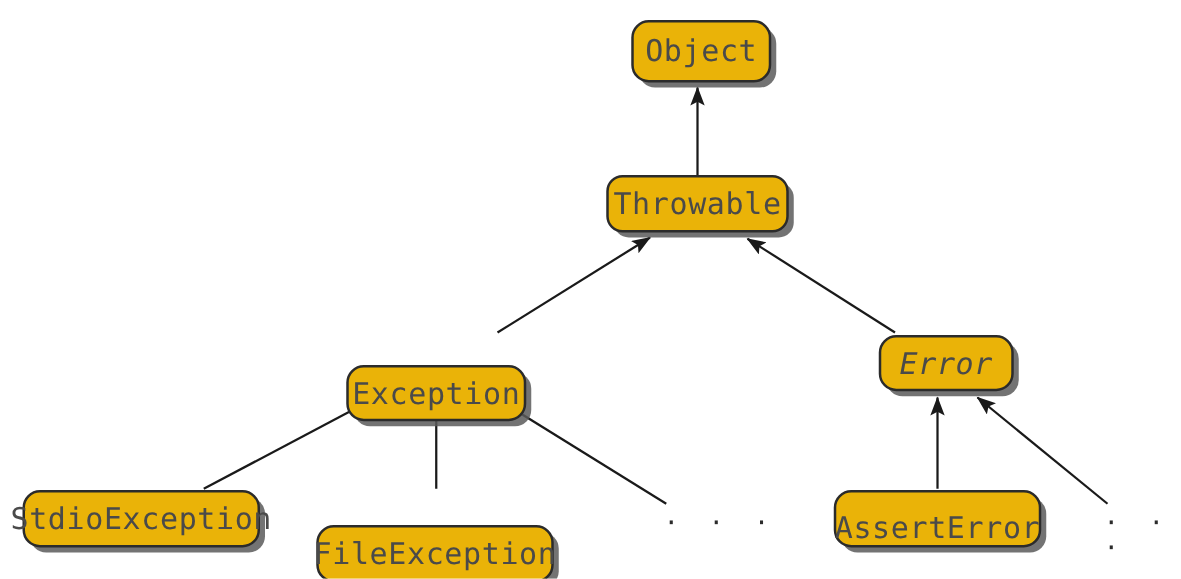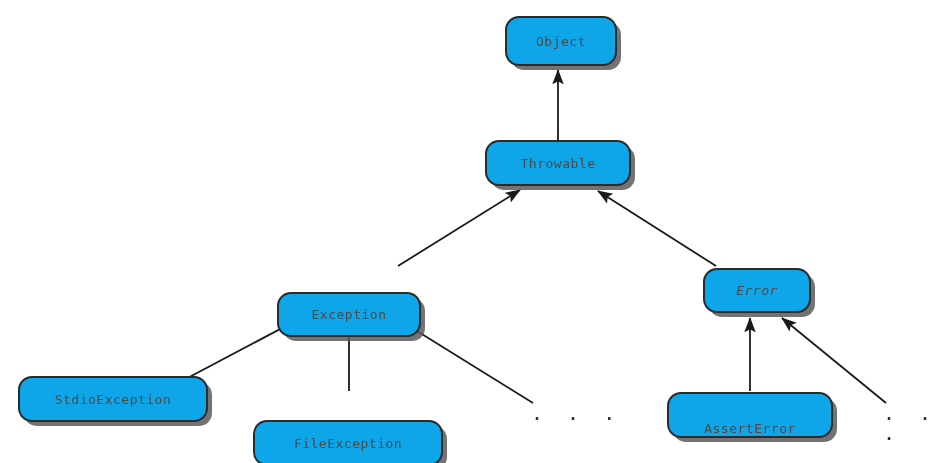--- a/index.html
+++ b/index.html
@@ -23,27 +23,27 @@
     left: 0;
     top: 0;
     width: 945px;
     height: 463px;
   }
   .node {
     position: absolute;
     box-sizing: border-box;
     border: 2px solid #2b2b2b;
     border-radius: 14px;
-    background: #0ea5e9;
+    background: #eab308;
     color: #4a4a4a;
     display: flex;
     align-items: center;
     justify-content: center;
     font-family: "DejaVu Sans Mono", "Liberation Mono", monospace;
-    font-size: 13px;
+    font-size: 24px;
     letter-spacing: 0.5px;
     white-space: nowrap;
     box-shadow: 5px 5px 0 -1px rgba(90,90,90,0.85);
     z-index: 2;
   }
   .ellipsis {
     position: absolute;
     color: #2b2b2b;
     font-family: "DejaVu Sans Mono", "Liberation Mono", monospace;
     font-size: 20px;
@@ -79,33 +79,33 @@
 
     <line x1="750" y1="391" x2="750" y2="318" stroke="#1a1a1a" stroke-width="1.8" marker-end="url(#arrowhead)"></line>
 
     <line x1="886" y1="403" x2="782" y2="318" stroke="#1a1a1a" stroke-width="1.8" marker-end="url(#arrowhead)"></line>
   </svg>
 
   <div class="node" style="left:505px; top:16px; width:112px; height:50px;">
     <span>Object</span>
   </div>
 
-  <div class="node" style="left:485px; top:140px; width:146px; height:46px;">
+  <div class="node" style="left:485px; top:140px; width:146px; height:46px;border-radius:13px;">
     <span>Throwable</span>
   </div>
 
   <div class="node" style="left:277px; top:268px; width:144px; height:45px;margin-top:24px;">
     <span>Exception</span>
   </div>
 
   <div class="node" style="left:703px; top:268px; width:108px; height:45px;font-style:italic;">
     <span>Error</span>
   </div>
 
-  <div class="node" style="left:18px; top:376px; width:190px; height:46px;">
+  <div class="node" style="left:18px; top:392px; width:190px; height:46px;">
     <span>StdioException</span>
   </div>
 
   <div class="node" style="left:253px; top:392px; width:190px; height:46px;margin-top:28px;">
     <span>FileException</span>
   </div>
 
   <div class="node" style="left:667px; top:392px; width:166px; height:46px;align-items:flex-end;">
     <span>AssertError</span>
   </div>

